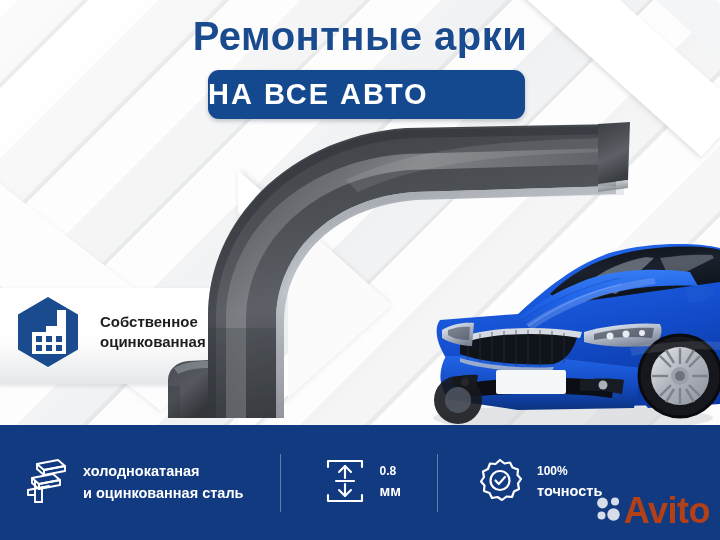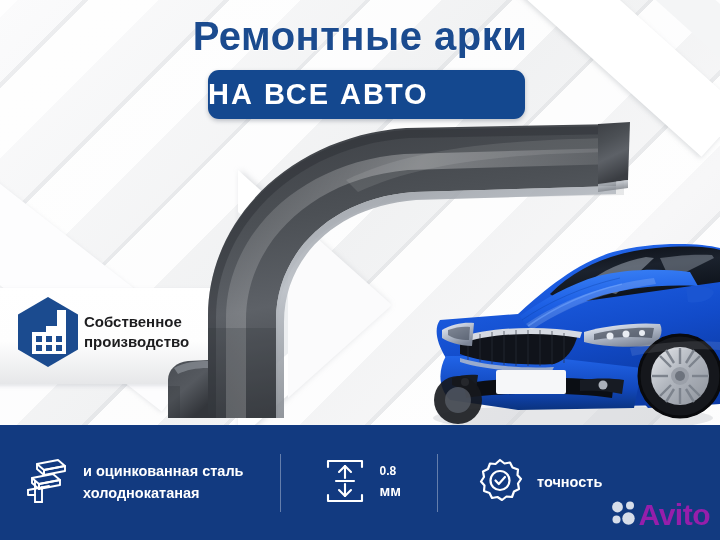--- a/index.html
+++ b/index.html
@@ -151,21 +151,21 @@
     display: flex;
     align-items: center;
     z-index: 7;
   }
   .badge-hex {
     width: 64px; height: 72px;
     flex: 0 0 64px;
     position: relative;
   }
   .badge-label {
-    margin-left: 4px;
+    margin-left: 20px;
     font-size: 15px;
     font-weight: bold;
     color: #1d1d1f;
     line-height: 1.32;
   }
 
   
   .banner {
     position: absolute;
     left: 0; right: 0; bottom: 0;
@@ -206,22 +206,22 @@
   
   .avito {
     position: absolute;
     right: 10px; bottom: 8px;
     display: flex;
     align-items: center;
     z-index: 12;
     opacity: 0.92;
   }
   .avito-word {
-    color: #a21caf;
-    font-size: 30px;
+    color: #c2410c;
+    font-size: 36px;
     font-weight: bold;
     letter-spacing: -0.5px;
     margin-left: 2px;
   }
 </style>
 </head>
 <body>
 
 <div id="ad">
 
@@ -458,21 +458,21 @@
           <rect x="30" y="40" width="6" height="6"></rect>
           <rect x="40" y="40" width="6" height="6"></rect>
           <rect x="20" y="49" width="6" height="6"></rect>
           <rect x="30" y="49" width="6" height="6"></rect>
           <rect x="40" y="49" width="6" height="6"></rect>
         </g>
       </svg>
     </div>
     <div class="badge-label">
       <div>Собственное</div>
-      <div>производство</div>
+      <div>оцинкованная</div>
     </div>
   </div>
 
   <div class="banner">
 
     <div class="feature feat-1">
       <div class="feat-icon">
         <svg width="46" height="48" viewBox="0 0 46 48" fill="none" stroke="#ffffff" stroke-width="1.9" stroke-linejoin="round" stroke-linecap="round">
           <path d="M13 7 L34 3 L41 9 L20 13 Z"></path>
           <path d="M13 7 L13 12 L20 18 L20 13"></path>
@@ -481,22 +481,22 @@
           <path d="M8 21 L8 26 L15 32 L15 27"></path>
           <path d="M15 27 L36 23 L36 28 L15 32 Z"></path>
           <path d="M11 24 L11 45"></path>
           <path d="M18 30 L18 45"></path>
           <path d="M11 45 L18 45"></path>
           <path d="M4 33 L25 29"></path>
           <path d="M4 33 L4 38 L11 38"></path>
         </svg>
       </div>
       <div class="feat-text">
+        <div>холоднокатаная</div>
         <div>и оцинкованная сталь</div>
-        <div>холоднокатаная</div>
       </div>
     </div>
 
     <div class="divider"></div>
 
     <div class="feature feat-2">
       <div class="feat-icon">
         <svg width="44" height="48" viewBox="0 0 44 48" fill="none" stroke="#ffffff" stroke-width="2.1" stroke-linecap="round" stroke-linejoin="round">
           <path d="M5 10 L5 4 L39 4 L39 10"></path>
           <path d="M5 38 L5 44 L39 44 L39 38"></path>
@@ -519,20 +519,21 @@
       <div class="feat-icon">
         <svg width="48" height="48" viewBox="0 0 48 48" fill="none" stroke="#ffffff" stroke-width="2.2" stroke-linejoin="round" stroke-linecap="round">
           <path d="M24 3 L28.5 6.5 L34 5.5 L36.5 10.5 L42 12.5 L41.5 18 L45 22 L42 26.5
                    L43 32 L38 34.5 L36 40 L30.5 39.5 L26 43 L21.5 40 L16 41 L13.5 36
                    L8 34 L8.5 28.5 L5 24.5 L8 20 L7 14.5 L12 12 L14 6.5 L19.5 7 Z"></path>
           <circle cx="24" cy="23.5" r="9.5"></circle>
           <path d="M19.5 23.5 L22.8 27 L29 20"></path>
         </svg>
       </div>
       <div class="feat-text">
+        <div class="big">100%</div>
         <div>точность</div>
       </div>
     </div>
 
   </div>
 
   <div class="avito">
     <div>
       <svg width="26" height="26" viewBox="0 0 26 26">
         <circle cx="6.5" cy="7" r="5.4" fill="#ffffff" opacity="0.9"></circle>

